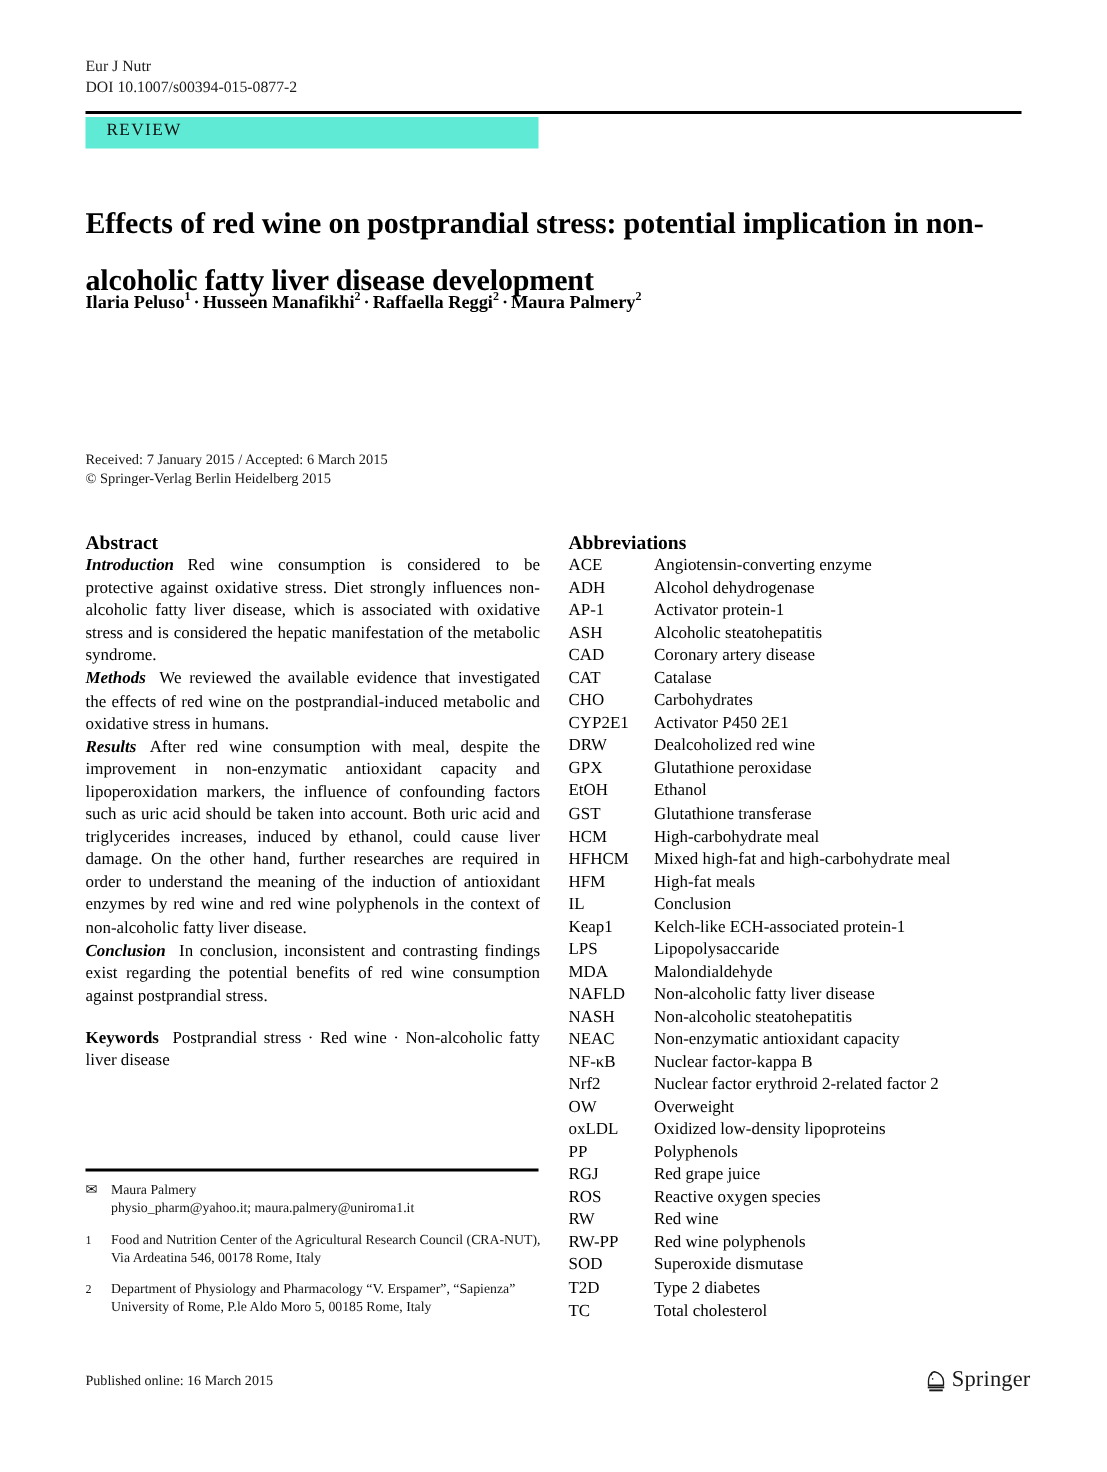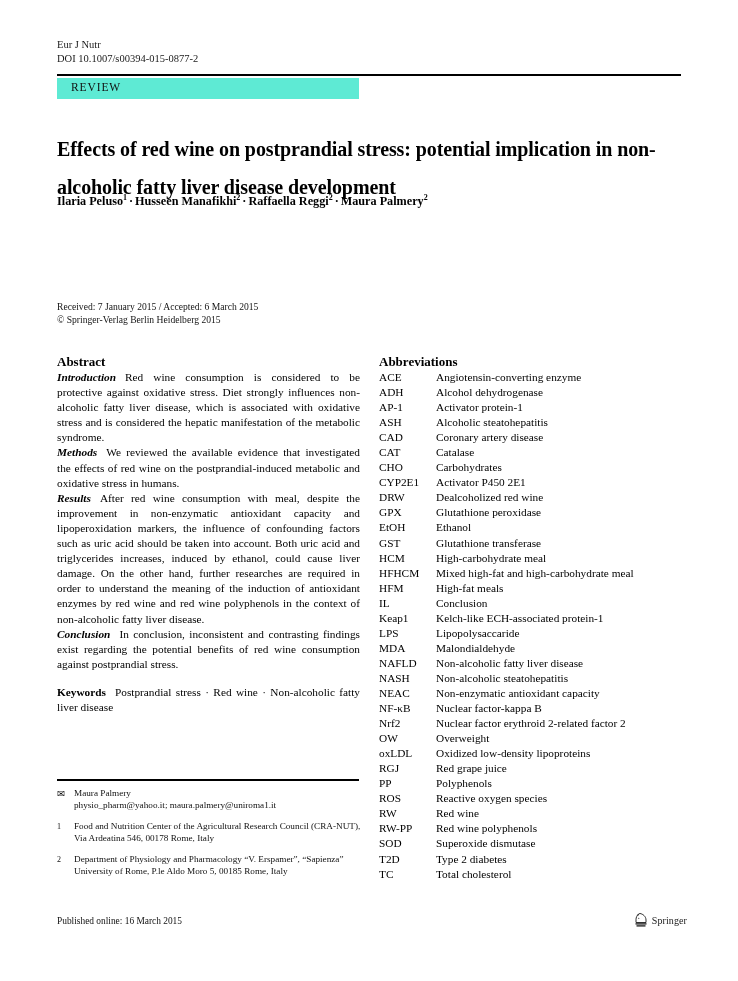--- a/index.html
+++ b/index.html
@@ -210,21 +210,21 @@
     display: flex;
     align-items: center;
     gap: 4px;
   }
   .springer-logo {
     width: 14px;
     height: 16px;
     display: block;
   }
   .springer-word {
-    font-size: 10px;
+    font-size: 15px;
     color: #1a1a1a;
     letter-spacing: 0.1px;
   }
 </style>
 </head>
 <body>
 
 <div class="page">
 
   <div class="journal-block">
@@ -361,26 +361,26 @@
         </div>
         <div class="abbr-row">
           <div class="abbr-term">OW</div>
           <div class="abbr-def">Overweight</div>
         </div>
         <div class="abbr-row">
           <div class="abbr-term">oxLDL</div>
           <div class="abbr-def">Oxidized low-density lipoproteins</div>
         </div>
         <div class="abbr-row">
+          <div class="abbr-term">PP</div>
+          <div class="abbr-def">Polyphenols</div>
+        </div>
+        <div class="abbr-row">
           <div class="abbr-term">RGJ</div>
           <div class="abbr-def">Red grape juice</div>
-        </div>
-        <div class="abbr-row">
-          <div class="abbr-term">PP</div>
-          <div class="abbr-def">Polyphenols</div>
         </div>
         <div class="abbr-row">
           <div class="abbr-term">ROS</div>
           <div class="abbr-def">Reactive oxygen species</div>
         </div>
         <div class="abbr-row">
           <div class="abbr-term">RW</div>
           <div class="abbr-def">Red wine</div>
         </div>
         <div class="abbr-row">

